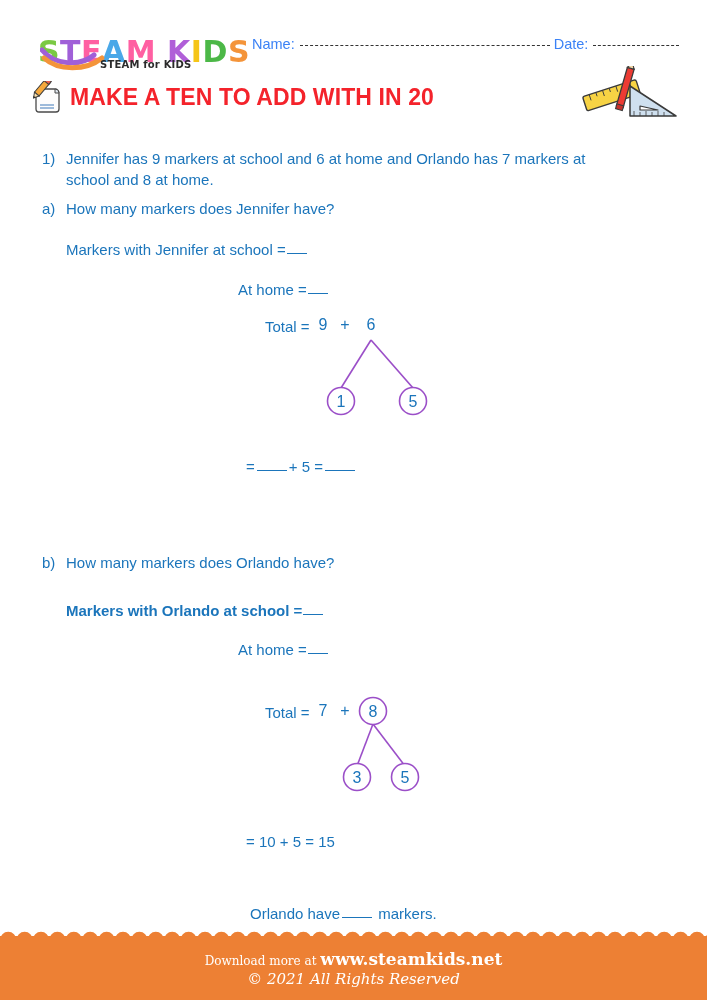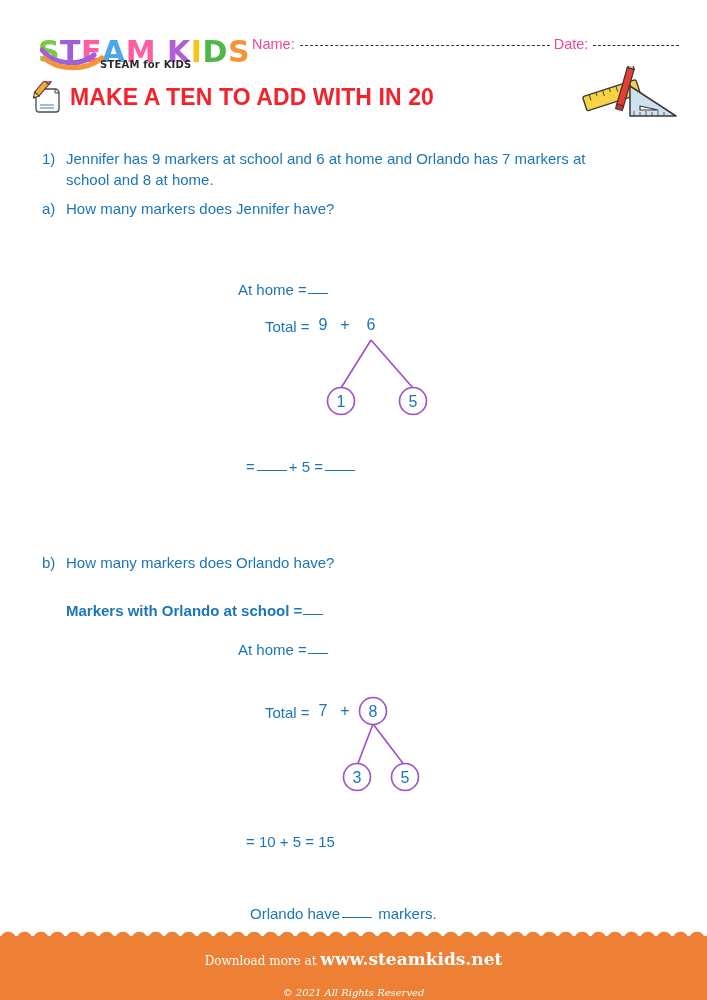--- a/index.html
+++ b/index.html
@@ -66,21 +66,21 @@
 
   .namedate {
     position: absolute;
     left: 252px;
     top: 36px;
     font-family: "Liberation Sans", sans-serif;
     font-size: 14.5px;
     color: #1a1a1a;
     white-space: nowrap;
   }
-  .nd-label { color: #ec4899; }
+  .nd-label { color: #3b82f6; }
   .nd-rule {
     display: inline-block;
     border-bottom: 1.4px dashed #333;
     vertical-align: 3px;
     margin: 0 4px 0 5px;
   }
   .nd-rule.long { width: 250px; }
   .nd-rule.short { width: 86px; }
 
   
@@ -210,27 +210,27 @@
     font-family: "DejaVu Serif", serif;
     font-size: 12px;
   }
   .footer-line1 b {
     font-family: "DejaVu Serif", serif;
     font-size: 17px;
     font-weight: bold;
   }
   .footer-line2 {
     position: absolute;
-    left: 0; top: 50px;
+    left: 0; top: 33px;
     width: 707px;
     text-align: center;
     color: #ffffff;
     font-family: "DejaVu Serif", serif;
     font-style: italic;
-    font-size: 10px;
+    font-size: 15px;
   }
 </style>
 </head>
 <body>
 
 <div class="page">
 
   <div class="header">
 
     <div class="logo-block">
@@ -302,20 +302,23 @@
       <div>Jennifer has 9 markers at school and 6 at home and Orlando has 7 markers at</div>
       <div>school and 8 at home.</div>
     </div>
   </div>
 
   <div class="sub-label blue line-abs" style="left:42px; top:200px;">
     <span class="sub-letter">a)</span>
     <span>How many markers does Jennifer have?</span>
   </div>
 
+  <div class="blue line-abs" style="left:66px; top:241px;">
+    <span>Markers with Jennifer at school =</span><span class="blank-s"></span>
+  </div>
 
   <div class="blue line-abs" style="left:238px; top:281px;">
     <span>At home =</span><span class="blank-s"></span>
   </div>
 
   <div class="bond" style="left:265px; top:318px; width:200px; height:110px;">
     <div class="bond-total" style="left:0px; top:0px;">Total =</div>
     <div class="bond-num" style="left:50px; top:-1px; width:16px;">9</div>
     <div class="bond-num" style="left:72px; top:-1px; width:16px;">+</div>
     <div class="bond-num" style="left:98px; top:-1px; width:16px;">6</div>

